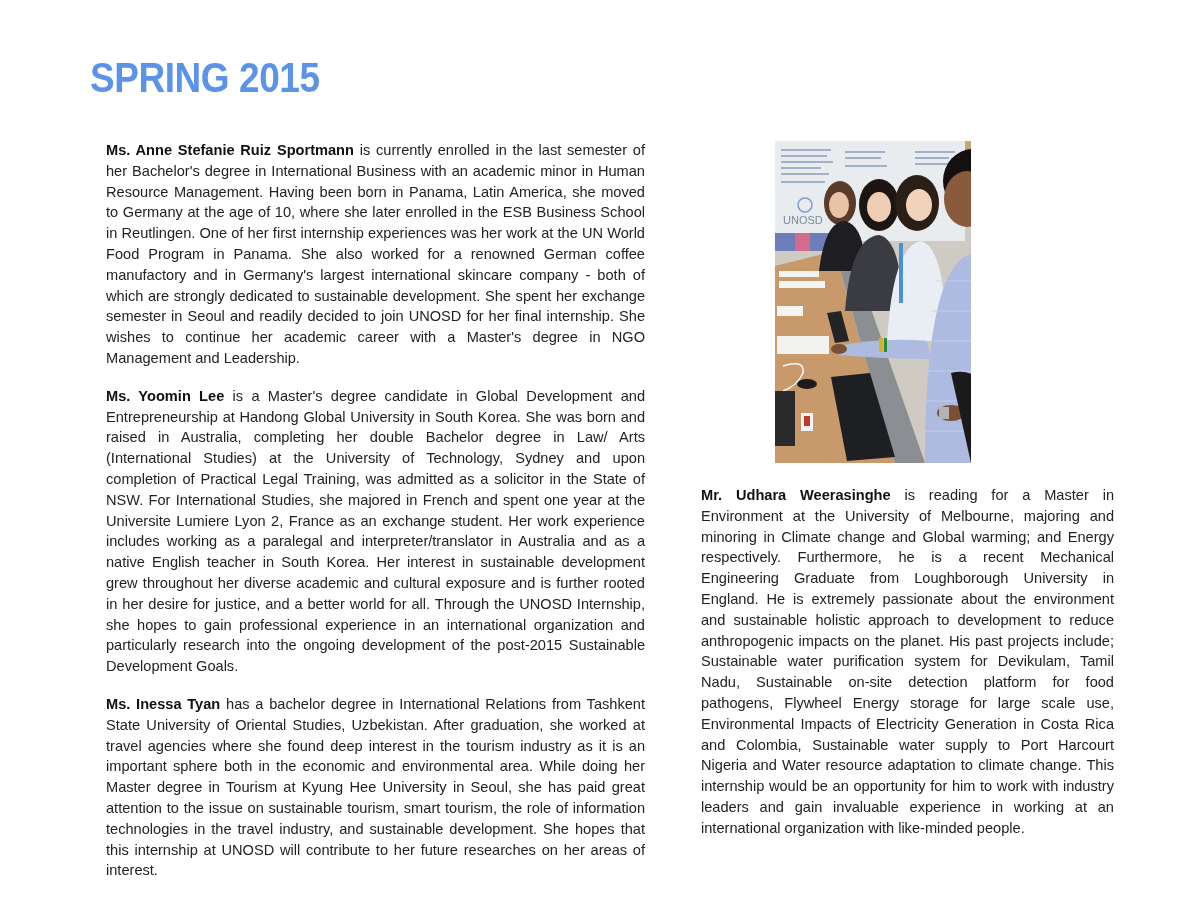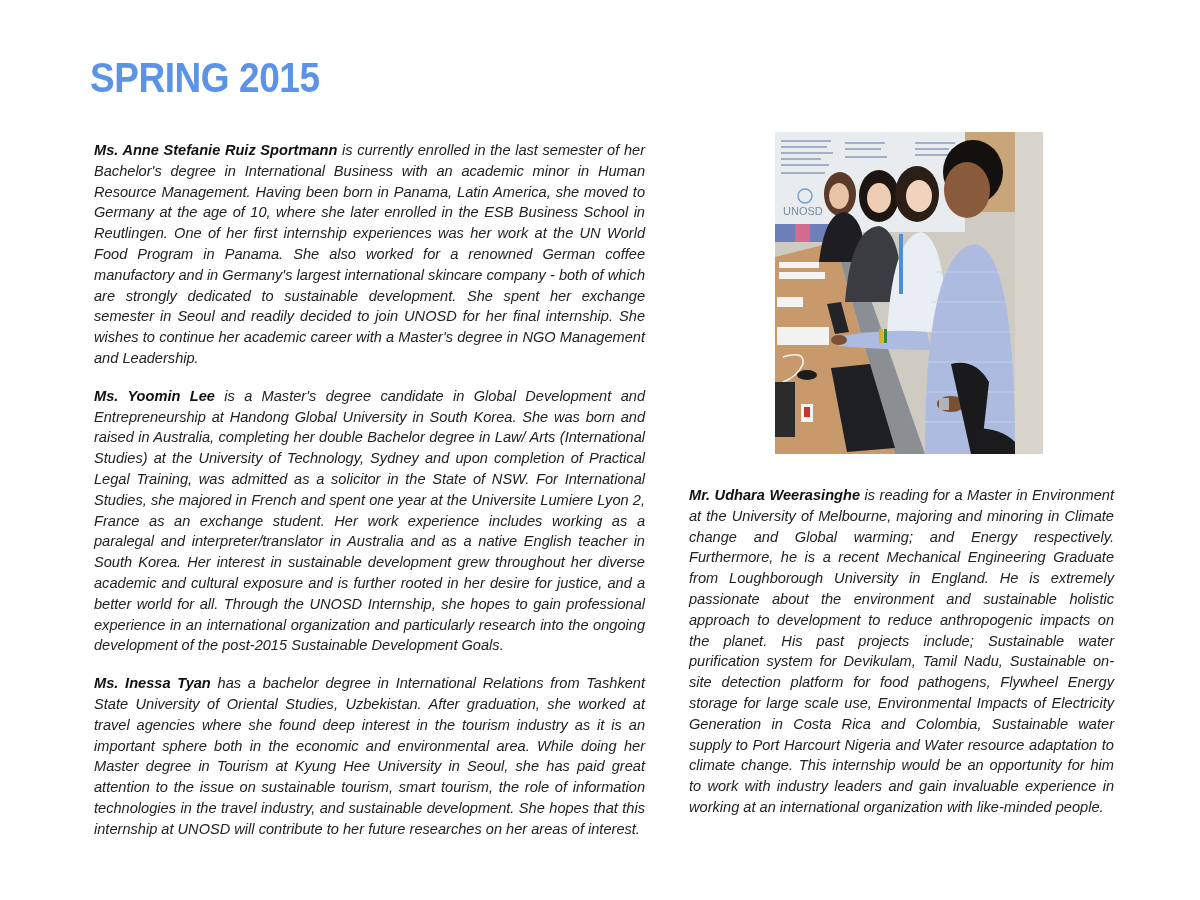--- a/index.html
+++ b/index.html
@@ -35,36 +35,35 @@
       top: 140px;
       width: 555px;
     }
     .col-right {
       position: absolute;
       left: 685px;
       top: 485px;
       width: 429px;
     }
     p.bio {
-      margin: 0 0 17px 4px;
+      margin: 0 0 17px 16px;
       font-size: 14.6px;
       line-height: 20.8px;
       text-align: justify;
       color: #222222;
-      font-style: italic;
     }
     p.bio b {
       font-weight: bold;
       color: #111111;
     }
     .photo {
       position: absolute;
       left: 775px;
-      top: 132px;
-      width: 268px;
+      top: 141px;
+      width: 196px;
       height: 322px;
       overflow: hidden;
       background: #d9d4cc;
     }
     .photo svg { display: block; }
   </style>
 </head>
 <body>
 
 <h1 class="title">SPRING 2015</h1>

